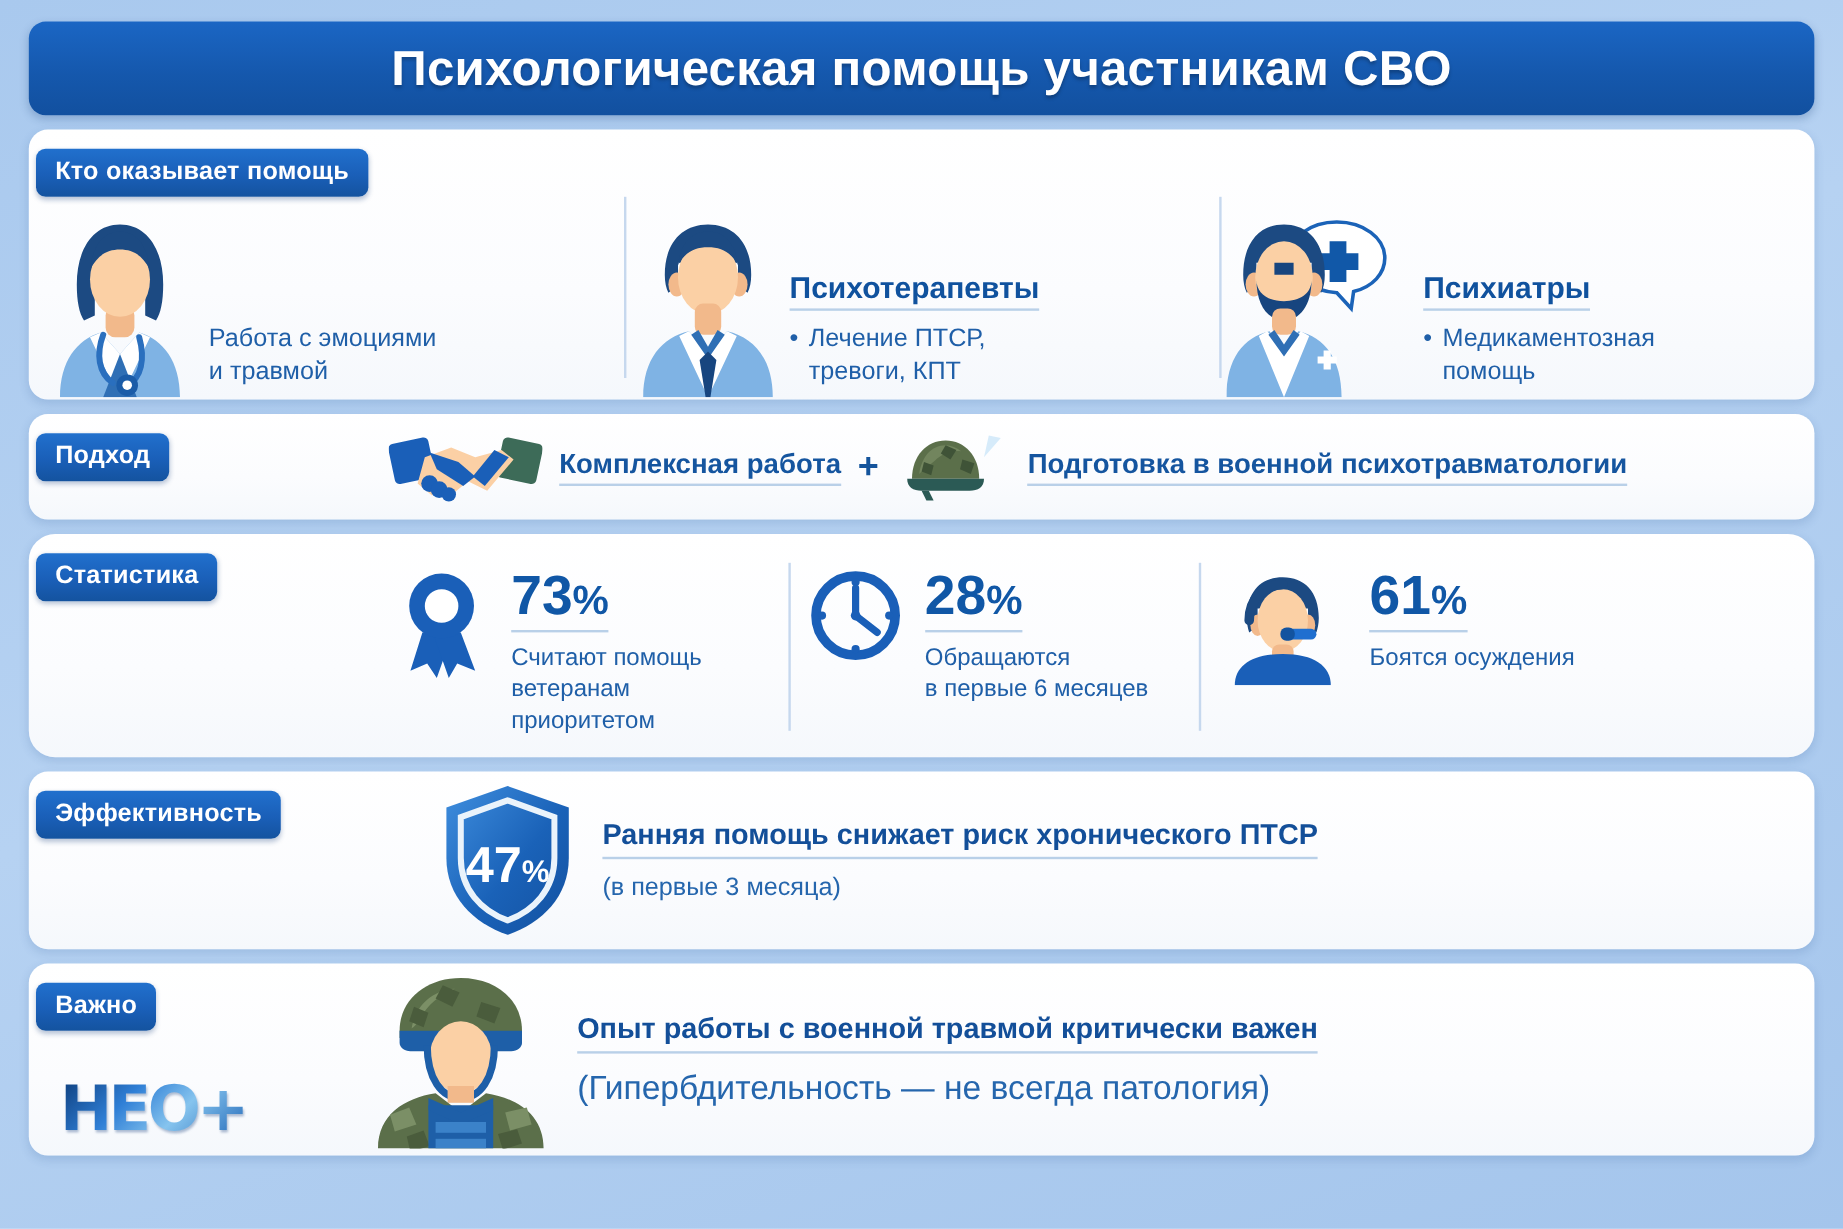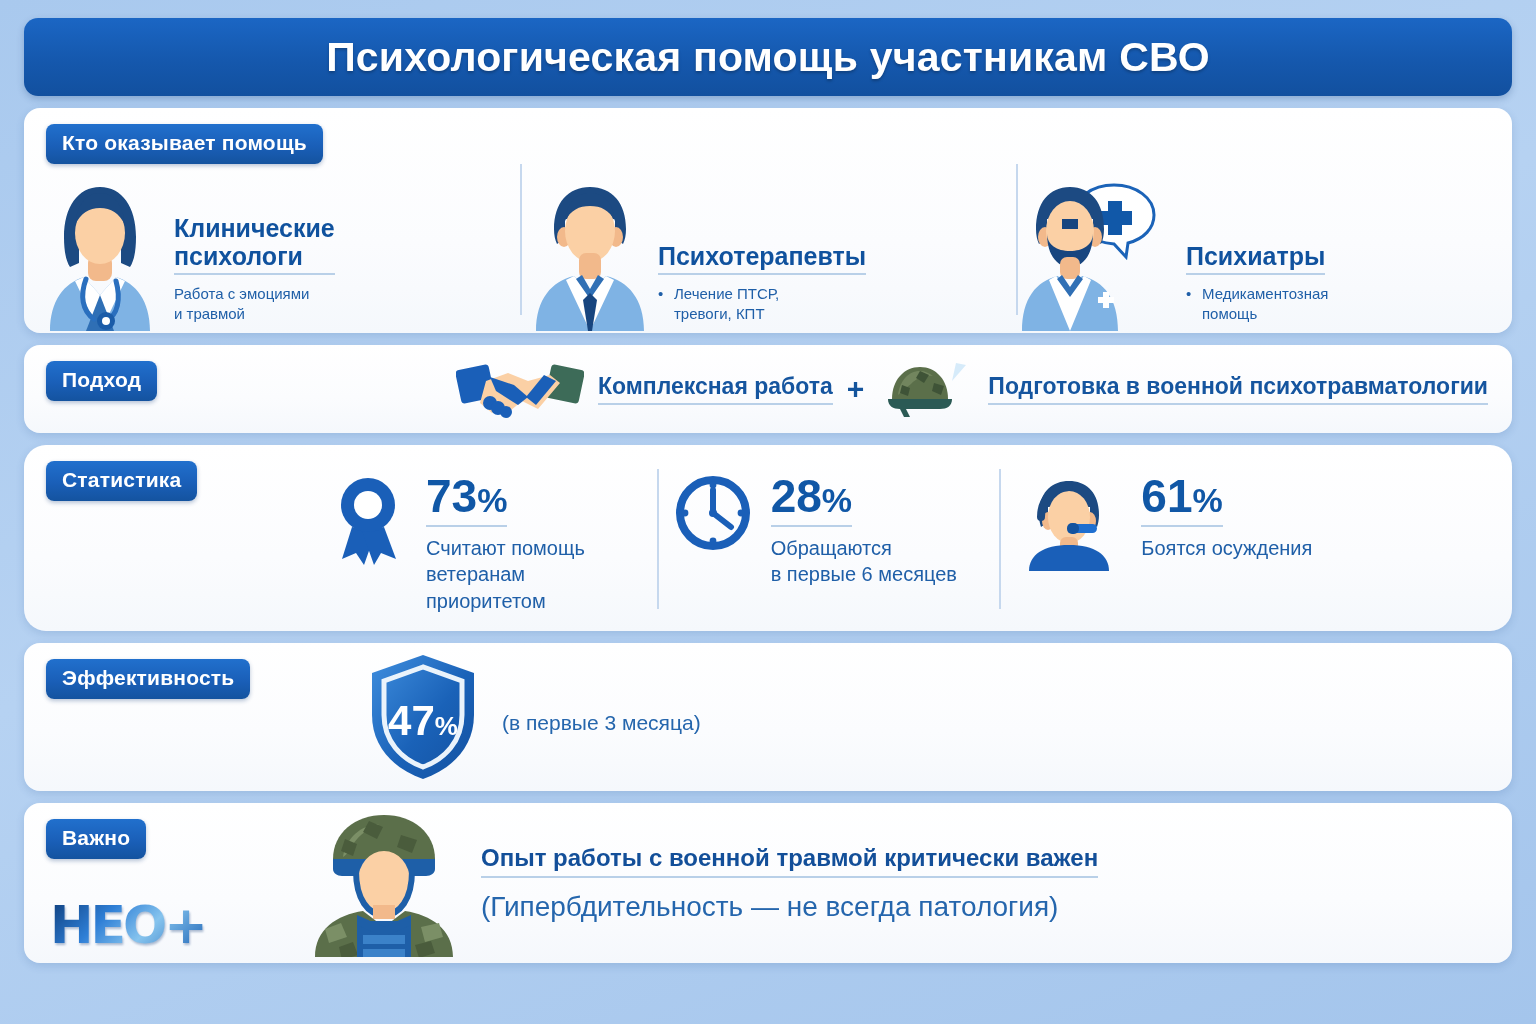--- a/index.html
+++ b/index.html
@@ -55,21 +55,21 @@
   }
   .card.c-who   { height: 225px; }
   .card.c-appr  { height: 88px; }
   .card.c-stats { height: 186px; border-radius: 22px; }
   .card.c-eff   { height: 148px; }
   .card.c-imp   { height: 160px; }
 
   
   .badge {
     position: absolute;
-    left: 22px; top: 16px;
+    left: 6px; top: 16px;
     background: linear-gradient(180deg, #2170cd 0%, #1a5fb8 55%, #14539f 100%);
     color: #fff;
     font-weight: bold;
     font-size: 21px;
     padding: 7px 16px 9px 16px;
     border-radius: 8px;
     box-shadow: 0 2px 4px rgba(20,60,120,.3);
     white-space: nowrap;
     letter-spacing: .2px;
   }
@@ -105,40 +105,39 @@
     font-size: 25px;
     font-weight: bold;
     line-height: 1.12;
     border-bottom: 2px solid #b9d0e8;
     padding-bottom: 3px;
     display: inline-block;
     white-space: pre-line;
   }
   .role-desc {
     color: #1f5fa8;
-    font-size: 15px;
+    font-size: 21px;
     line-height: 1.3;
     margin-top: 9px;
     white-space: pre-line;
   }
   .role-desc.bulleted { padding-left: 16px; position: relative; }
   .role-desc.bulleted::before {
     content: "•";
     position: absolute; left: 0; top: 0;
     color: #1f5fa8;
   }
 
   
   .appr-row {
     position: absolute;
     left: 300px; right: 24px; top: 0; bottom: 0;
     display: flex;
     align-items: center;
     gap: 14px;
-    justify-content: flex-end;
   }
   .appr-text {
     color: #15559f;
     font-size: 23px;
     font-weight: bold;
     border-bottom: 2px solid #b9d0e8;
     padding-bottom: 3px;
     white-space: nowrap;
   }
   .appr-plus {
@@ -283,22 +282,20 @@
             <path d="M54 106l16 18 16-18 9 4-25 52-25-52z" fill="#ffffff"></path>
             <path d="M70 124l-14 36h28z" fill="#2f6fb5"></path>
 
             <path d="M56 108c-6 16-4 32 8 40" stroke="#2a6fbe" stroke-width="5" fill="none" stroke-linecap="round"></path>
             <path d="M86 110c5 18 2 34-10 40" stroke="#2a6fbe" stroke-width="5" fill="none" stroke-linecap="round"></path>
             <circle cx="76" cy="150" r="9" fill="#1b5ca8"></circle>
             <circle cx="76" cy="150" r="4" fill="#ffffff"></circle>
           </svg>
         </div>
         <div class="txt">
-          <div class="role-name">Клинические
-психологи</div>
           <div class="role-desc">Работа с эмоциями
 и травмой</div>
         </div>
       </div>
 
       <div class="who-col">
         <div class="figure">
           <svg width="128" height="160" viewBox="0 0 128 160">
 
             <path d="M28 58c0-26 14-42 36-42s36 16 36 42c0 6-1 11-3 15l-8-6V48H39v19l-8 6c-2-4-3-9-3-15z" fill="#1c4a82"></path>
@@ -482,20 +479,21 @@
               <stop offset="55%" stop-color="#1a62b8"></stop>
               <stop offset="100%" stop-color="#1351a0"></stop>
             </linearGradient>
           </defs>
           <path d="M59 2L8 20v42c0 32 22 54 51 64 29-10 51-32 51-64V20z" fill="url(#shg)"></path>
           <path d="M59 14L20 28v34c0 26 17 44 39 52 22-8 39-26 39-52V28z" fill="none" stroke="#eaf3fb" stroke-width="5"></path>
           <text x="59" y="82" text-anchor="middle" font-family="Liberation Sans, sans-serif" font-size="42" font-weight="bold" fill="#ffffff">47<tspan font-size="26">%</tspan></text>
         </svg>
       </div>
       <div class="eff-text">
+        <div class="eff-main">Ранняя помощь снижает риск хронического ПТСР</div>
         <div class="eff-sub">(в первые 3 месяца)</div>
       </div>
     </div>
   </div>
 
   <div class="card c-imp">
     <div class="badge">Важно</div>
 
     <div class="imp-row">
       <div class="icon">

